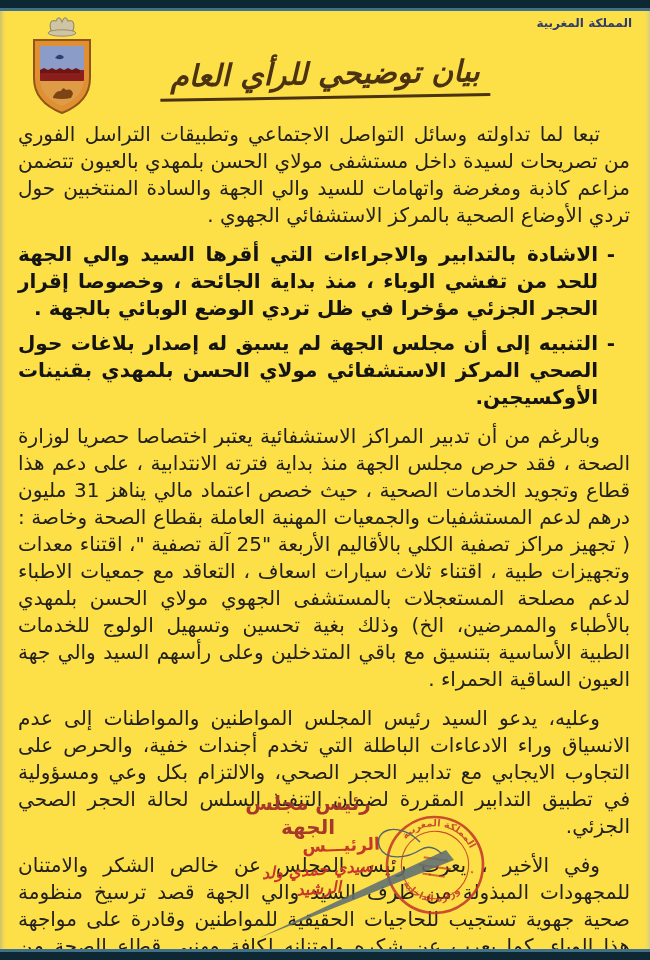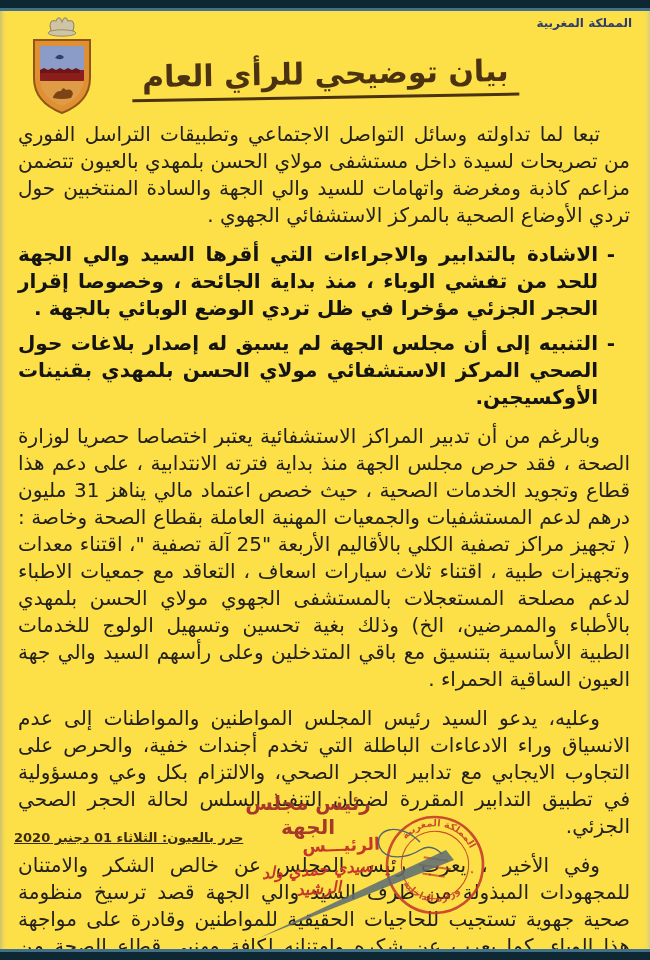--- a/index.html
+++ b/index.html
@@ -5,21 +5,21 @@
   html,body{margin:0;padding:0;}
   .page{position:relative;width:650px;height:960px;background:#fde047;overflow:hidden;
         font-family:"DejaVu Sans",sans-serif;box-shadow:inset 4px 0 6px -4px #9aa0a0, inset -4px 0 6px -4px #b5bab8;}
   .topbar{position:absolute;top:0;left:0;right:0;height:8px;background:#0e2833;border-bottom:3px solid #41708a;}
   .botbar{position:absolute;bottom:0;left:0;right:0;height:8px;background:#0e2833;border-top:3px solid #41708a;}
 
   .gov-header{position:absolute;top:14px;right:18px;text-align:right;direction:rtl;
               color:#2e3d6d;font-weight:bold;font-size:12px;line-height:18px;}
   .emblem{position:absolute;top:12px;left:26px;width:72px;height:106px;}
 
-  .title-wrap{position:absolute;top:56px;left:0;right:0;text-align:center;direction:rtl;}
+  .title-wrap{position:absolute;top:56px;left:0;right:0;text-align:center;direction:rtl;font-style:italic;}
   .doc-title{display:inline-block;font-size:30px;font-weight:bold;color:#4b3312;
              border-bottom:3px solid #4b3312;padding:0 10px 5px;transform:rotate(-1deg);letter-spacing:1px;}
 
   .body-text{position:absolute;top:121px;right:20px;left:18px;direction:rtl;text-align:justify;
              font-size:20px;line-height:27px;color:#23211d;}
   .para{margin:0 0 12px 0;text-indent:30px;}
   .para.lead{margin-bottom:10px;}
   .bullet{display:flex;direction:rtl;margin:0 6px 8px 0;font-weight:bold;color:#141414;}
   .bullet .dash{width:26px;flex:0 0 26px;text-align:center;font-weight:bold;}
   .bullet .btext{flex:1;text-align:justify;}
@@ -85,21 +85,20 @@
       </div>
     </div>
 
     <p class="para">وبالرغم من أن تدبير المراكز الاستشفائية يعتبر اختصاصا حصريا لوزارة الصحة ، فقد حرص مجلس الجهة منذ بداية فترته الانتدابية ، على دعم هذا قطاع وتجويد الخدمات الصحية ، حيث خصص اعتماد مالي يناهز 31 مليون درهم لدعم المستشفيات والجمعيات المهنية العاملة بقطاع الصحة وخاصة : ( تجهيز مراكز تصفية الكلي بالأقاليم الأربعة "25 آلة تصفية "، اقتناء معدات وتجهيزات طبية ، اقتناء ثلاث سيارات اسعاف ، التعاقد مع جمعيات الاطباء لدعم مصلحة المستعجلات بالمستشفى الجهوي مولاي الحسن بلمهدي بالأطباء والممرضين، الخ) وذلك بغية تحسين وتسهيل الولوج للخدمات الطبية الأساسية بتنسيق مع باقي المتدخلين وعلى رأسهم السيد والي جهة العيون الساقية الحمراء .</p>
     <p class="para">وعليه، يدعو السيد رئيس المجلس المواطنين والمواطنات إلى عدم الانسياق وراء الادعاءات الباطلة التي تخدم أجندات خفية، والحرص على التجاوب الايجابي مع تدابير الحجر الصحي، والالتزام بكل وعي ومسؤولية في تطبيق التدابير المقررة لضمان التنفيذ السلس لحالة الحجر الصحي الجزئي.</p>
     <p class="para">وفي الأخير ، يعرب رئيس المجلس عن خالص الشكر والامتنان للمجهودات المبذولة من طرف السيد والي الجهة قصد ترسيخ منظومة صحية جهوية تستجيب للحاجيات الحقيقية للمواطنين وقادرة على مواجهة هذا الوباء. كما يعرب عن شكره وامتنانه لكافة مهنيي قطاع الصحة من أطباء وممرضين وإداريين .</p>
     <p class="para">نسأل الله أن يرفع البلاء عن بلادنا ويقينا شر الأسقام ، وأن يحفظ أمير المؤمنين صاحب الجلالة الملك محمد السادس نصره الله.</p>
   </div>
 
   <div class="council-title">رئيس مجلس الجهة</div>
-  <div class="date-line">حرر بالعيون: الثلاثاء 01 دجنبر 2020</div>
   <div class="pres-label">الرئيـــس</div>
   <div class="pres-name">سيدي حمدي ولد الرشيد</div>
 
   <svg class="stamp" viewBox="0 0 100 100">
     <circle cx="50" cy="50" r="47" fill="none" stroke="#c33a2b" stroke-width="2.6"></circle>
     <circle cx="50" cy="50" r="33" fill="none" stroke="#c33a2b" stroke-width="1.1"></circle>
     <path id="stampArcTop" d="M 12,50 A 38,38 0 0 1 88,50" fill="none"></path>
     <path id="stampArcBot" d="M 14,50 A 36,36 0 0 0 86,50" fill="none"></path>
     <text font-size="9.5" font-weight="bold" fill="#c33a2b" font-family="DejaVu Sans, sans-serif">
       <textPath href="#stampArcTop" startOffset="50%" text-anchor="middle">المملكة المغربية</textPath>

